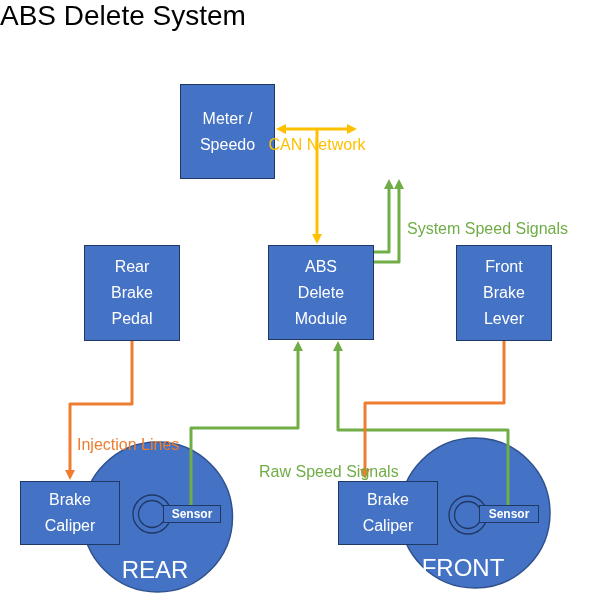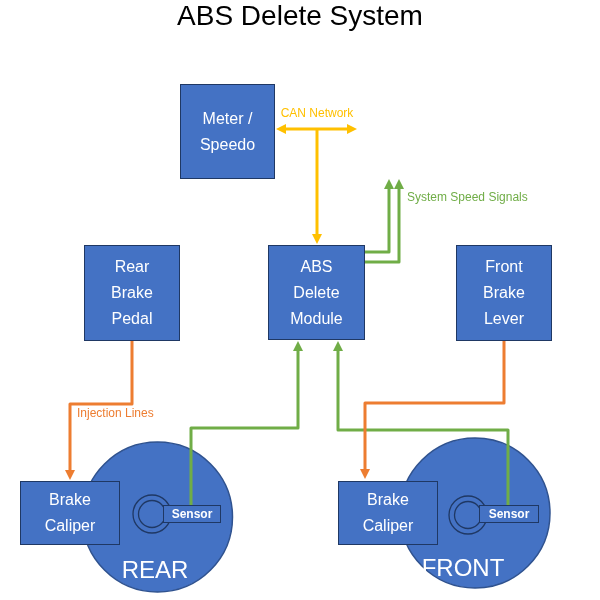--- a/index.html
+++ b/index.html
@@ -3,43 +3,43 @@
 <meta charset="utf-8">
 <style>
   html,body{margin:0;padding:0;background:#fff;}
   #stage{
     position:relative;width:600px;height:600px;overflow:hidden;
     background:var(--bg,#fff);
     font-family:"Liberation Sans", sans-serif;
   }
   #stage svg{position:absolute;left:0;top:0;}
   .title{
-    position:absolute;top:1px;left:0;width:600px;text-align:center;
+    position:absolute;top:1px;left:0;width:600px;
     font-size:28px;line-height:30px;color:var(--title-color,#000);
   }
   .node{
     position:absolute;box-sizing:border-box;
     background:var(--box-fill,#4472C4);
     border:1.5px solid var(--box-border,#1F3864);
     color:var(--box-text,#fff);
     display:flex;align-items:center;justify-content:center;
     text-align:center;white-space:pre-line;
     font-size:16px;line-height:26px;
   }
   .sensor{font-size:12px;line-height:13px;border-width:1px;font-weight:bold;}
   #n-meter {left:180px;top:84px;width:95px;height:95px;}
   #n-ecu   {left:359px;top:80px;width:97px;height:98px;}
-  #n-abs   {left:268px;top:245px;width:97px;height:95px;}
+  #n-abs   {left:268px;top:245px;width:106px;height:95px;}
   #n-pedal {left:84px; top:245px;width:96px;height:96px;}
   #n-lever {left:456px;top:245px;width:96px;height:96px;}
   #n-rcal  {left:20px; top:481px;width:100px;height:64px;}
   #n-fcal  {left:338px;top:481px;width:100px;height:64px;}
   #n-rsen  {left:163px;top:505px;width:58px;height:18px;}
   #n-fsen  {left:479px;top:505px;width:60px;height:18px;}
-  .elabel{position:absolute;font-size:12px;line-height:14px;white-space:nowrap;}
+  .elabel{position:absolute;font-size:16px;line-height:14px;white-space:nowrap;margin-top:32px;}
   #l-can {left:264px;top:106px;width:106px;text-align:center;color:var(--can,#FFC000);}
   #l-dig {left:407px;top:190px;color:var(--signal,#70AD47);}
   #l-raw {left:259px;top:433px;width:106px;text-align:center;color:var(--signal,#70AD47);}
   #l-hyd {left:77px; top:406px;color:var(--hydraulic,#ED7D31);}
   .wlabel{
     position:absolute;width:120px;text-align:center;
     color:#fff;font-size:24px;line-height:26px;
   }
   #l-rear {left:95px; top:557px;}
   #l-front{left:403px;top:555px;}
@@ -102,18 +102,19 @@
 Lever</div>
   <div class="node" id="n-rcal">Brake
 Caliper</div>
   <div class="node" id="n-fcal">Brake
 Caliper</div>
   <div class="node sensor" id="n-rsen">Sensor</div>
   <div class="node sensor" id="n-fsen">Sensor</div>
 
   <div class="elabel" id="l-can">CAN Network</div>
   <div class="elabel" id="l-dig">System Speed Signals</div>
+  <div class="elabel" id="l-raw">Raw Speed Signals</div>
   <div class="elabel" id="l-hyd">Injection Lines</div>
 
   <div class="wlabel" id="l-rear">REAR</div>
   <div class="wlabel" id="l-front">FRONT</div>
 
 </div>
 
 </body></html>

